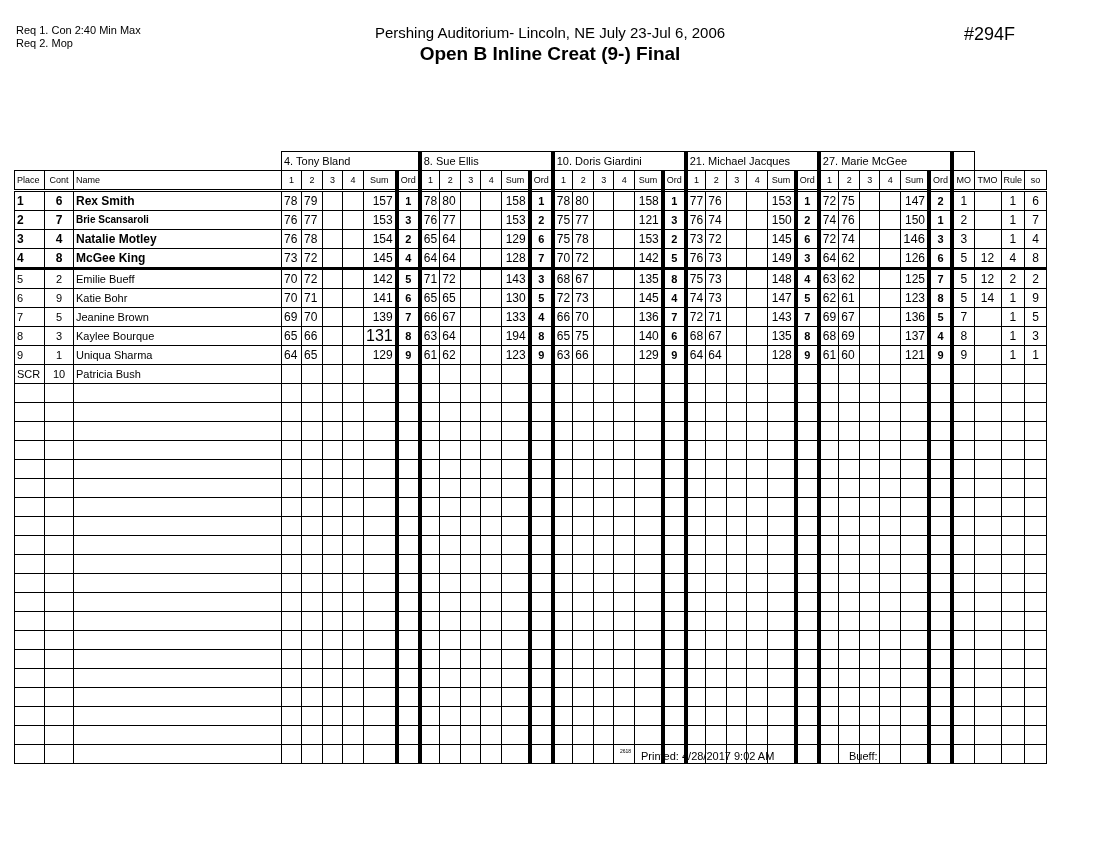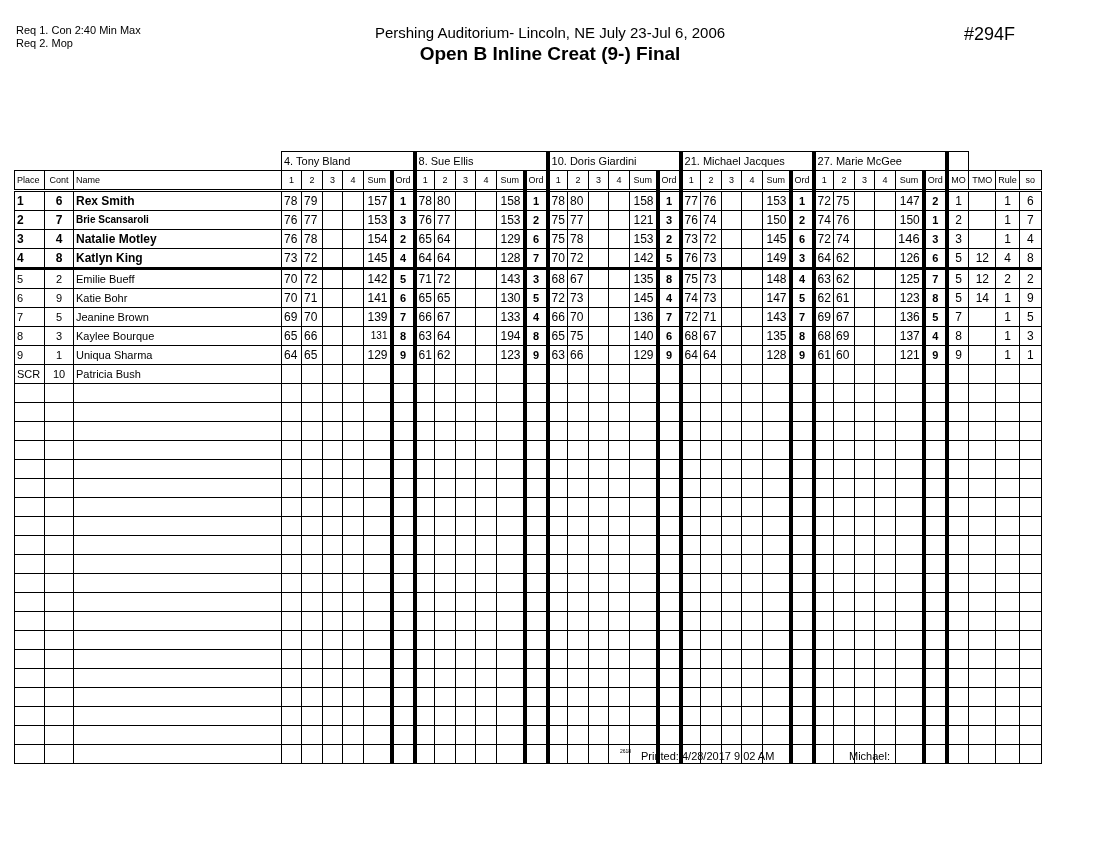--- a/index.html
+++ b/index.html
@@ -247,21 +247,21 @@
         <td class="r" style="font-size: 13px;">146</td>
         <td class="ord">3</td>
         <td class="c after-ord" style="font-size: 12px;">3</td>
         <td class="c" style="font-size: 12px;"></td>
         <td class="c" style="font-size: 12px;">1</td>
         <td class="c" style="font-size: 12px;">4</td>
       </tr>
       <tr class="cut">
         <td class=" b" style="font-size: 12px;">4</td>
         <td class="c b" style="font-size: 12px;">8</td>
-        <td class=" b" style="font-size: 12px;">Katlyn King</td>
+        <td class=" b" style="font-size: 12px;">McGee King</td>
         <td style="font-size: 12px;">73</td>
         <td style="font-size: 12px;">72</td>
         <td></td>
         <td></td>
         <td class="r" style="font-size: 12px;">145</td>
         <td class="ord">4</td>
         <td class="after-ord" style="font-size: 12px;">64</td>
         <td style="font-size: 12px;">64</td>
         <td></td>
         <td></td>
@@ -408,21 +408,21 @@
         <td class="c" style="font-size: 12px;">5</td>
       </tr>
       <tr>
         <td style="">8</td>
         <td class="c" style="">3</td>
         <td style="">Kaylee Bourque</td>
         <td style="font-size: 12px;">65</td>
         <td style="font-size: 12px;">66</td>
         <td></td>
         <td></td>
-        <td class="r" style="font-size: 10px;">131</td>
+        <td class="r" style="font-size: 16px;">131</td>
         <td class="ord">8</td>
         <td class="after-ord" style="font-size: 12px;">63</td>
         <td style="font-size: 12px;">64</td>
         <td></td>
         <td></td>
         <td class="r" style="font-size: 12px;">194</td>
         <td class="ord">8</td>
         <td class="after-ord" style="font-size: 12px;">65</td>
         <td style="font-size: 12px;">75</td>
         <td></td>
@@ -1302,13 +1302,13 @@
         <td class="after-ord"></td>
         <td></td>
         <td></td>
         <td></td>
       </tr>
     </tbody>
 </table>
 
 <div class="tiny">2618</div>
 <div class="footer" style="left:641px">Printed:  4/28/2017  9:02 AM</div>
-<div class="footer" style="left:849px">Michael:</div>
+<div class="footer" style="left:849px">Bueff:</div>
 
 </body></html>

